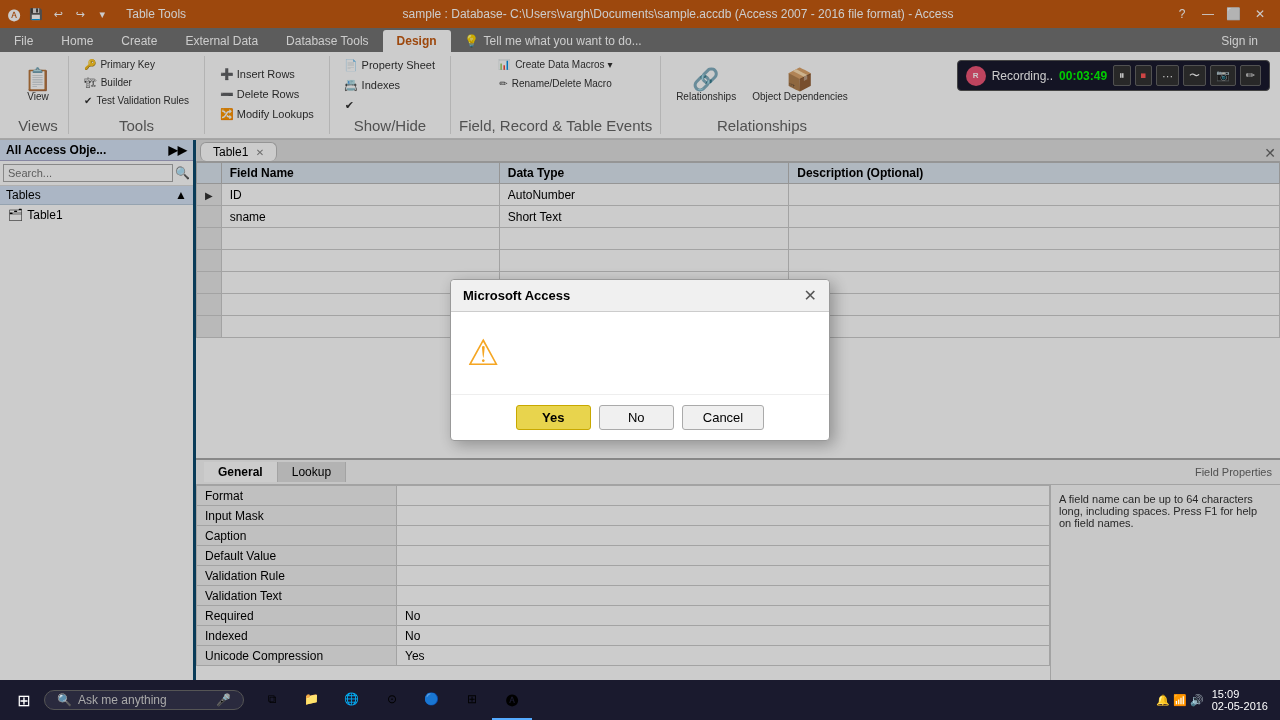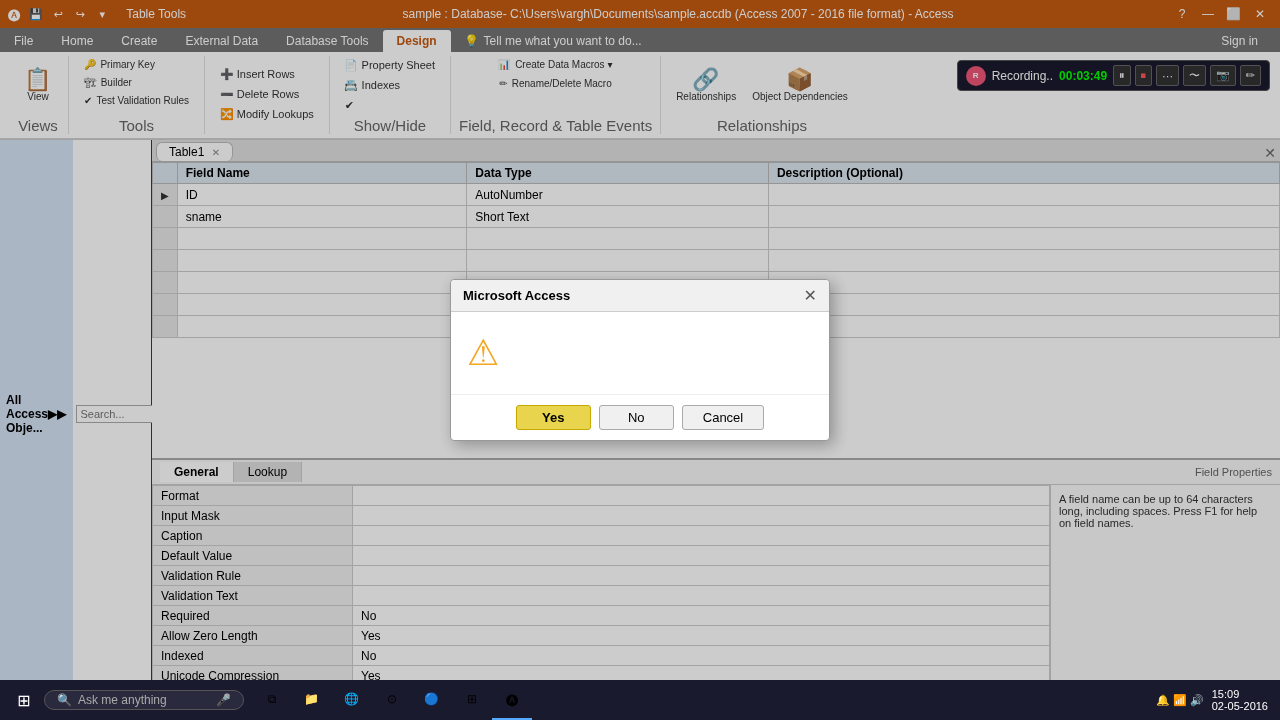--- a/index.html
+++ b/index.html
@@ -83,24 +83,24 @@
     .ribbon-group-vert { display: flex; flex-direction: column; gap: 1px; justify-content: center; flex: 1; }
 
     
     .main-area {
       display: flex;
       height: calc(720px - 28px - 82px - 24px - 22px);
     }
 
     
     .nav-pane {
-      width: 152px;
+      width: 196px;
       background: #fff;
-      border-right: 1px solid #0c4a6e;
-      display: flex; flex-direction: row;
+      border-right: 3px solid #0c4a6e;
+      display: flex; flex-direction: column;
     }
     .nav-header {
       background: #d6e4f7;
       padding: 3px 6px;
       display: flex; align-items: center; justify-content: space-between;
       border-bottom: 1px solid #aac;
       font-size: 12px; font-weight: 600;
     }
     .nav-search {
       padding: 3px;
@@ -549,24 +549,20 @@
                   </tr>
                   <tr>
                     <td>Validation Text</td>
                     <td></td>
                   </tr>
                   <tr>
                     <td>Required</td>
                     <td>No</td>
                   </tr>
                   <tr>
-                    <td>Allow Zero Length</td>
-                    <td>Yes</td>
-                  </tr>
-                  <tr>
                     <td>Indexed</td>
                     <td>No</td>
                   </tr>
                   <tr>
                     <td>Unicode Compression</td>
                     <td>Yes</td>
                   </tr>
                 </tbody>
             </table>
           </div>

